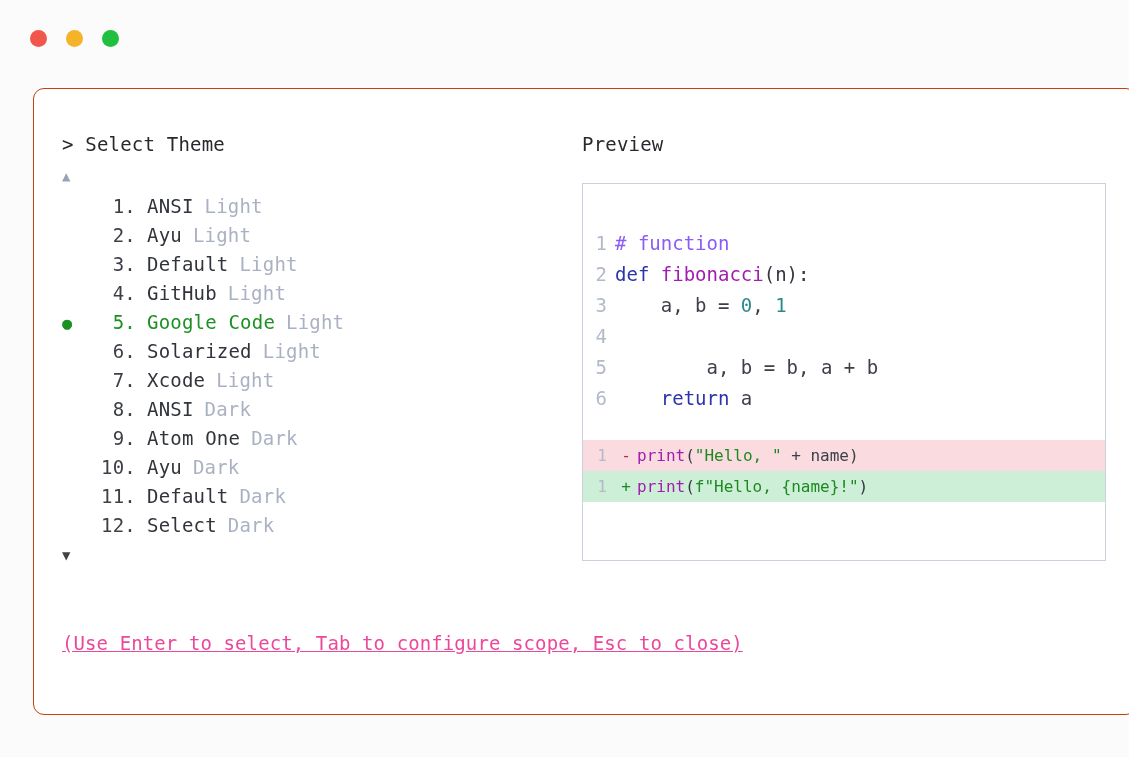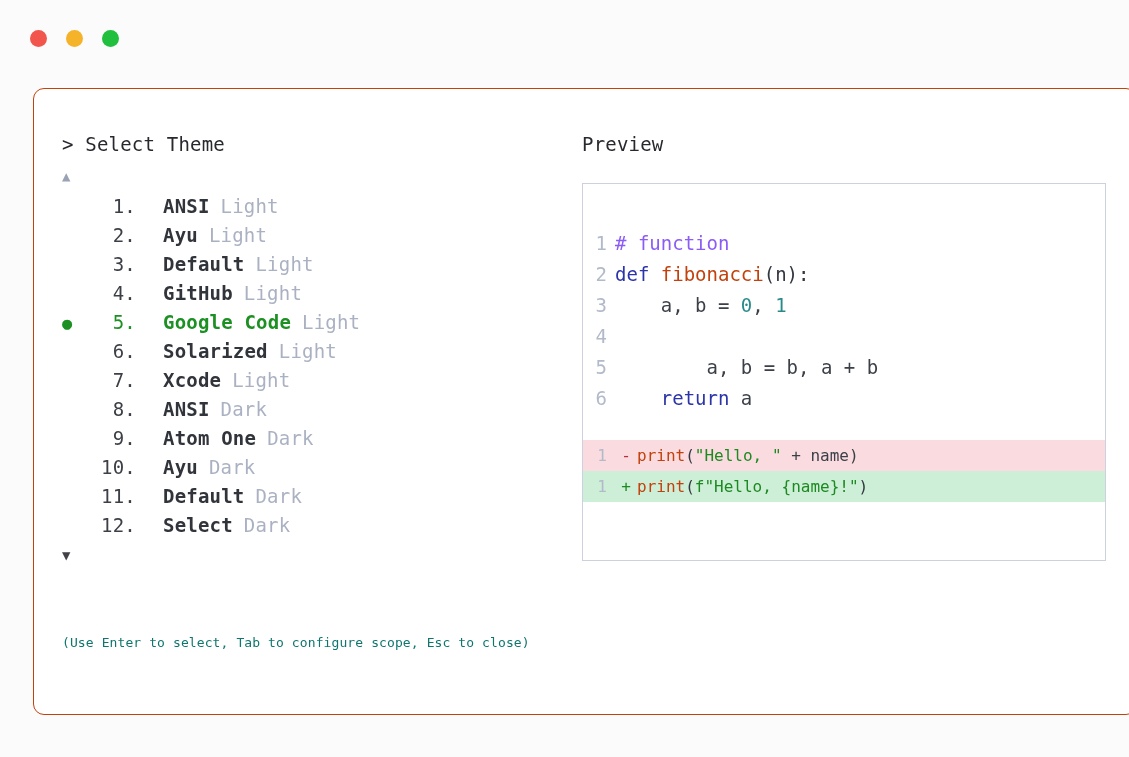--- a/index.html
+++ b/index.html
@@ -102,24 +102,23 @@
   }
   .theme-row.selected .bullet-cell { color: #1d9023; }
   .idx {
     width: 48px;
     flex: 0 0 48px;
     text-align: right;
     color: #3c3f46;
     letter-spacing: 0.2px;
   }
   .tname {
-    margin-left: 27px;
+    margin-left: 11px;
     color: #31343b;
     letter-spacing: 0.2px;
-    font-weight: bold;
   }
   .tvariant {
     margin-left: 11px;
     color: #aab1c2;
     letter-spacing: 0.2px;
   }
   .theme-row.selected .idx,
   .theme-row.selected .tname { color: #1d9023; }
   .theme-row.selected .tvariant { color: #aab1c2; }
 
@@ -129,25 +128,26 @@
     line-height: 18px;
     color: #414247;
     height: 18px;
   }
 
   
   #hint {
     position: absolute;
     left: 28px;
     top: 543px;
-    font-size: 13px;
+    font-size: 19px;
     line-height: 22px;
-    color: #0f766e;
+    color: #ec4899;
     letter-spacing: 0.1px;
     white-space: pre;
+    text-decoration: underline;
   }
 
   
   #preview-box {
     margin-top: 29px;
     width: 524px;
     height: 378px;
     box-sizing: border-box;
     background: #ffffff;
     border: 1px solid #ccd1dd;
@@ -169,21 +169,21 @@
     text-align: right;
     color: #b2b9c9;
     padding-right: 8px;
     box-sizing: border-box;
   }
   .src { white-space: pre; }
 
   
   .c-com  { color: #8b5cf6; }        
   .c-kw   { color: #2b34a8; }        
-  .c-fn   { color: #c2410c; }        
+  .c-fn   { color: #a21caf; }        
   .c-pun  { color: #333740; }        
   .c-num  { color: #2a8a8a; }        
   .c-str  { color: #1d8a21; }        
   .c-var  { color: #3b3f48; }        
 
   
   #diff { margin-top: 26px; }
   .cl.del { background: #fadce0; }
   .cl.add { background: #cdeed7; }
   .cl.del .gut, .cl.add .gut { color: #b2b9c9; }

